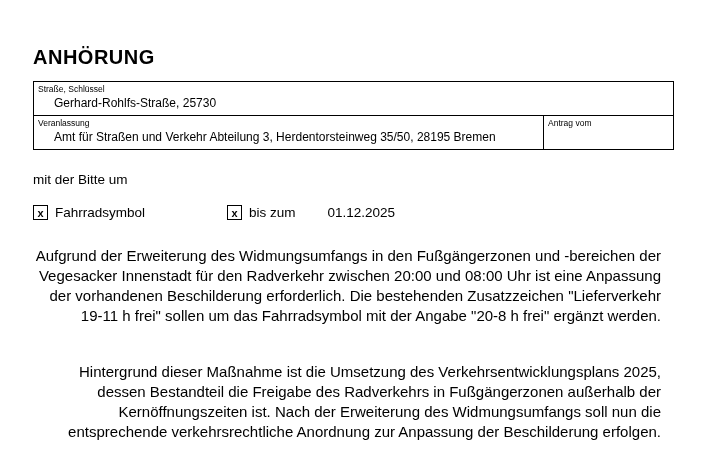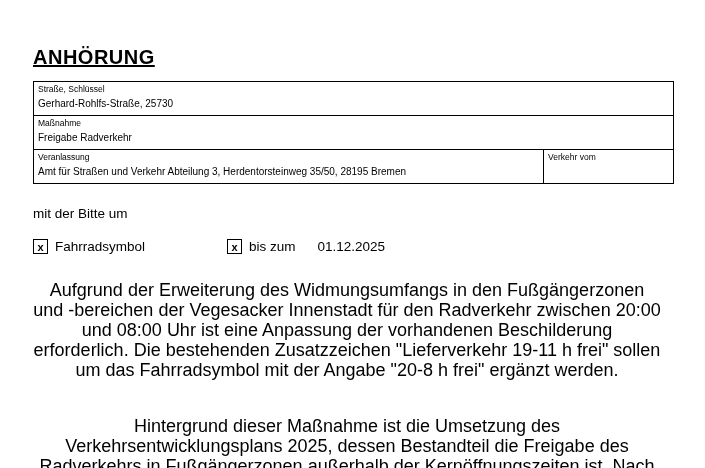--- a/index.html
+++ b/index.html
@@ -20,42 +20,42 @@
     left: 33px;
     top: 0;
     width: 640px;
   }
   .doc-title {
     font-size: 20px;
     font-weight: bold;
     letter-spacing: 0.5px;
     margin-top: 46px;
     margin-bottom: 12px;
-    text-decoration: underline;
   }
   table.form {
     border-collapse: collapse;
     width: 640px;
     table-layout: fixed;
   }
   table.form td {
     border: 1px solid #000000;
     padding: 2px 4px 3px 4px;
     vertical-align: top;
   }
   .field-label {
     font-size: 8.5px;
     line-height: 11px;
     display: block;
     margin-bottom: 0px;
   }
   .field-value {
-    font-size: 10px;
+    font-size: 12px;
     line-height: 17px;
     display: block;
+    margin-left: 16px;
   }
   .cell-tall .field-value {
     display: block;
   }
   .request-note {
     font-size: 13.5px;
     margin-top: 22px;
     margin-bottom: 12px;
   }
   .checkrow {
@@ -78,28 +78,28 @@
     box-sizing: border-box;
   }
   .checkitem {
     display: flex;
     align-items: center;
   }
   .gap1 { width: 28px; }
   .gap2 { width: 26px; }
   .gap3 { width: 28px; }
   .date-val {
-    margin-left: 22px;
+    margin-left: 32px;
   }
   .para {
-    font-size: 18px;
+    font-size: 15px;
     line-height: 20px;
     width: 628px;
     margin-top: 26px;
-    text-align: center;
+    text-align: right;
   }
   .para.second {
     margin-top: 36px;
   }
 </style>
 </head>
 <body>
 
 <div class="page">
 
@@ -111,32 +111,26 @@
       <col style="width:130px">
     </colgroup>
     <tbody>
       <tr>
         <td colspan="2">
           <span class="field-label">Straße, Schlüssel</span>
           <span class="field-value">Gerhard-Rohlfs-Straße, 25730</span>
         </td>
       </tr>
       <tr>
-        <td colspan="2">
-          <span class="field-label">Maßnahme</span>
-          <span class="field-value">Freigabe Radverkehr</span>
-        </td>
-      </tr>
-      <tr>
         <td class="cell-tall">
           <span class="field-label">Veranlassung</span>
           <span class="field-value">Amt für Straßen und Verkehr Abteilung 3, Herdentorsteinweg 35/50, 28195 Bremen</span>
         </td>
         <td class="cell-tall">
-          <span class="field-label">Verkehr vom</span>
+          <span class="field-label">Antrag vom</span>
           <span class="field-value"></span>
         </td>
       </tr>
     </tbody>
   </table>
 
   <div class="request-note">mit der Bitte um</div>
 
   <div class="checkrow">
     <div class="checkitem">

